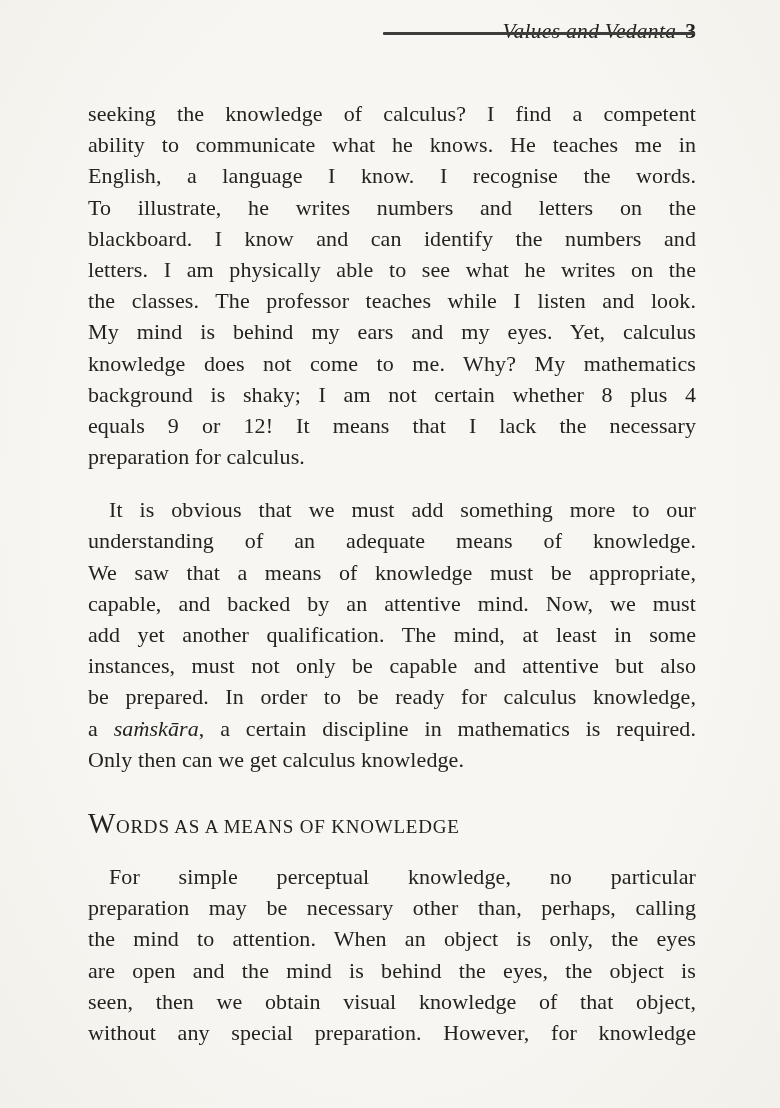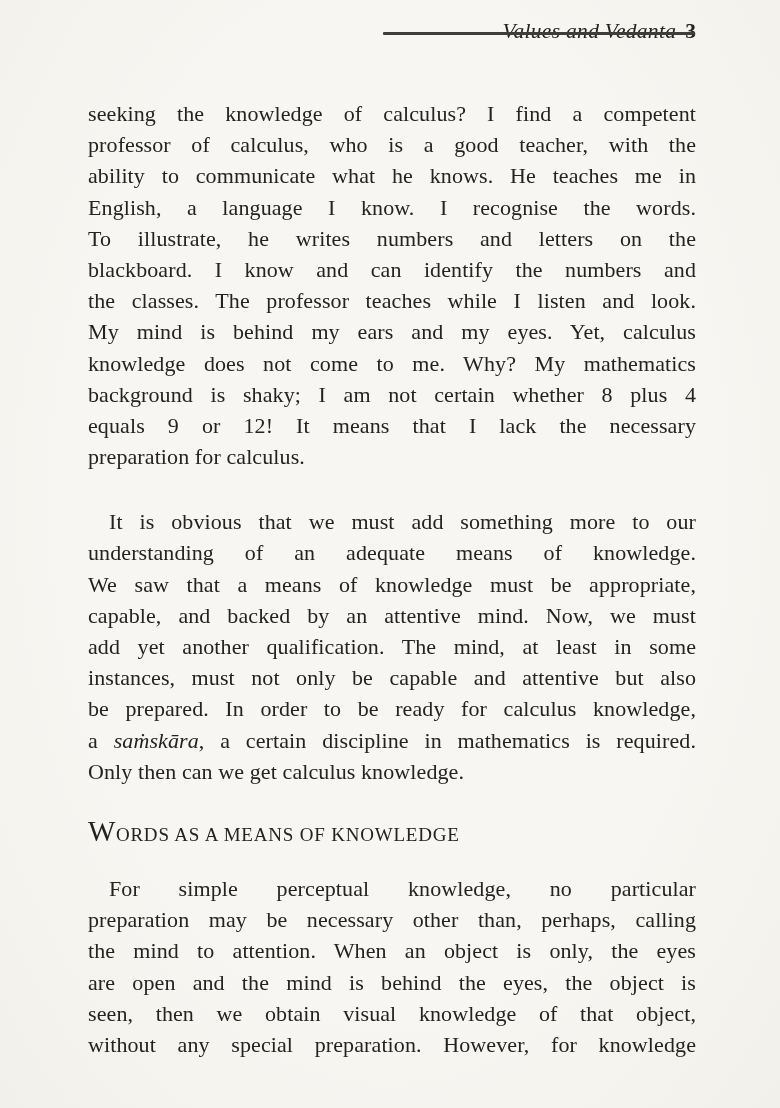--- a/index.html
+++ b/index.html
@@ -48,35 +48,35 @@
   .body-text {
     position: absolute;
     left: 88px;
     top: 98px;
     width: 608px;
     font-size: 22px;
     line-height: 31.2px;
     letter-spacing: 0.1px;
   }
   .para { margin: 0; }
-  .para + .para { margin-top: 34px; }
+  .para + .para { margin-top: 22px; }
   .line {
     text-align: justify;
     text-align-last: justify;
     max-height: 31.2px;
     overflow: hidden;
   }
   .line.last { text-align-last: left; }
   .line.indent { text-indent: 21px; }
   .line i { font-style: italic; }
   
   .section-heading {
     margin: 26px 0 0 0;
     font-weight: 400;
-    line-height: 34px;
+    line-height: 42px;
     height: 30px;
     white-space: nowrap;
   }
   .h-initial {
     font-size: 29px;
     letter-spacing: 0.5px;
   }
   .h-rest {
     font-size: 19px;
     letter-spacing: 0.8px;
@@ -90,25 +90,25 @@
 
   <div class="running-header">
     <span class="running-title">Values and Vedanta</span><span class="page-number">3</span>
   </div>
 
   <div class="header-rule"></div>
 
   <div class="body-text">
     <div class="para">
         <div class="line">seeking the knowledge of calculus? I find a competent</div>
-        <div class="line">professor of calculus, who is a good teacher, with the</div>
         <div class="line">ability to communicate what he knows. He teaches me in</div>
         <div class="line">English, a language I know. I recognise the words.</div>
         <div class="line">To illustrate, he writes numbers and letters on the</div>
         <div class="line">blackboard. I know and can identify the numbers and</div>
+        <div class="line">letters. I am physically able to see what he writes on the</div>
         <div class="line">the classes. The professor teaches while I listen and look.</div>
         <div class="line">My mind is behind my ears and my eyes. Yet, calculus</div>
         <div class="line">knowledge does not come to me. Why? My mathematics</div>
         <div class="line">background is shaky; I am not certain whether 8 plus 4</div>
         <div class="line">equals 9 or 12! It means that I lack the necessary</div>
         <div class="line last">preparation for calculus.</div>
       </div>
 
     <div class="para">
         <div class="line indent">It is obvious that we must add something more to our</div>

